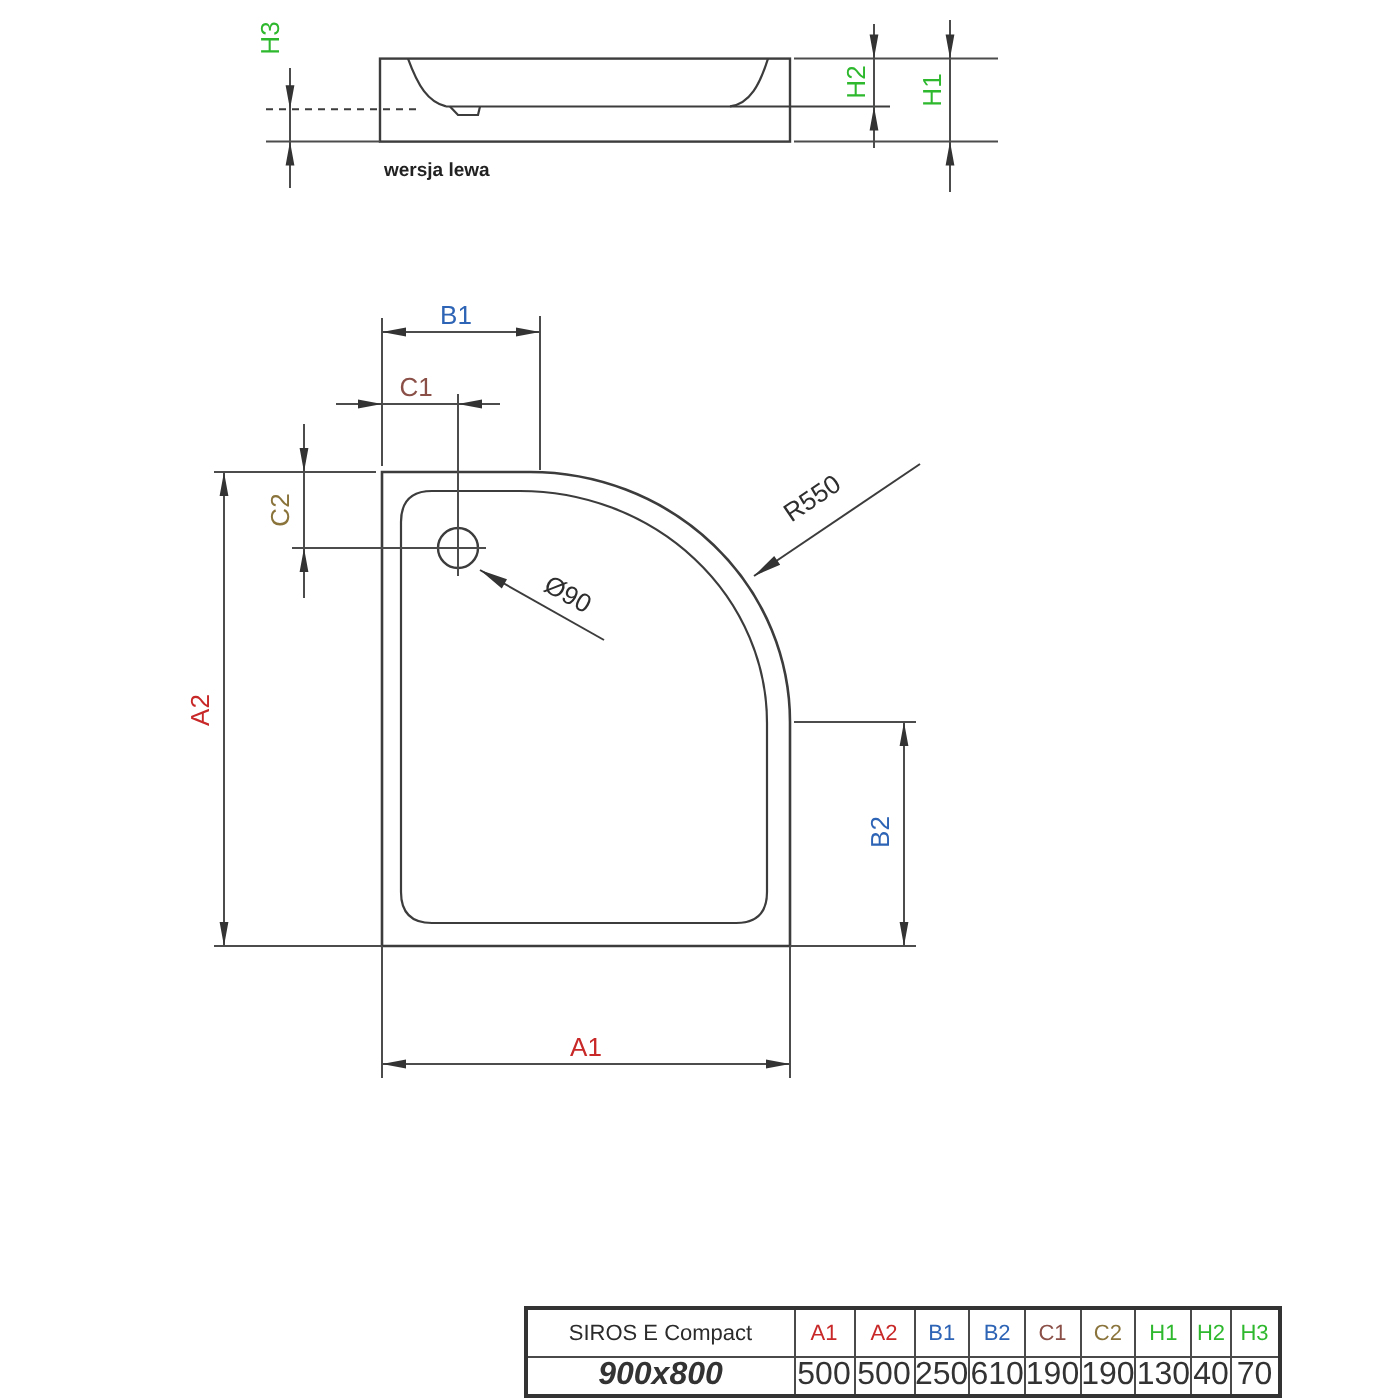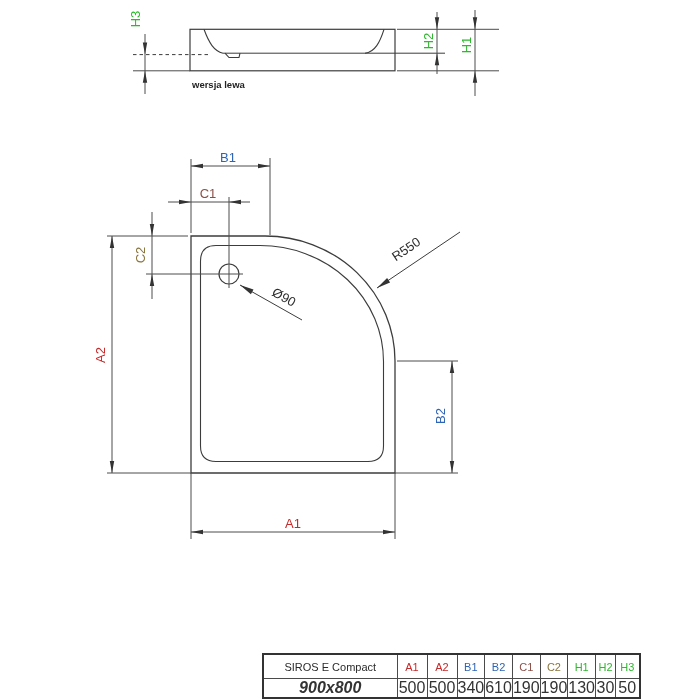--- a/index.html
+++ b/index.html
@@ -93,24 +93,24 @@
         <td style="color: rgb(138, 80, 72);">C1</td>
         <td style="color: rgb(138, 116, 60);">C2</td>
         <td style="color: rgb(46, 184, 46);">H1</td>
         <td style="color: rgb(46, 184, 46);">H2</td>
         <td style="color: rgb(46, 184, 46);">H3</td>
       </tr>
       <tr class="val">
         <td class="size-cell">900x800</td>
         <td>500</td>
         <td>500</td>
-        <td>340</td>
+        <td>250</td>
         <td>610</td>
         <td>190</td>
         <td>190</td>
         <td>130</td>
-        <td>30</td>
-        <td>50</td>
+        <td>40</td>
+        <td>70</td>
       </tr>
     </tbody>
   </table>
 
 </div>
 
 </body></html>

